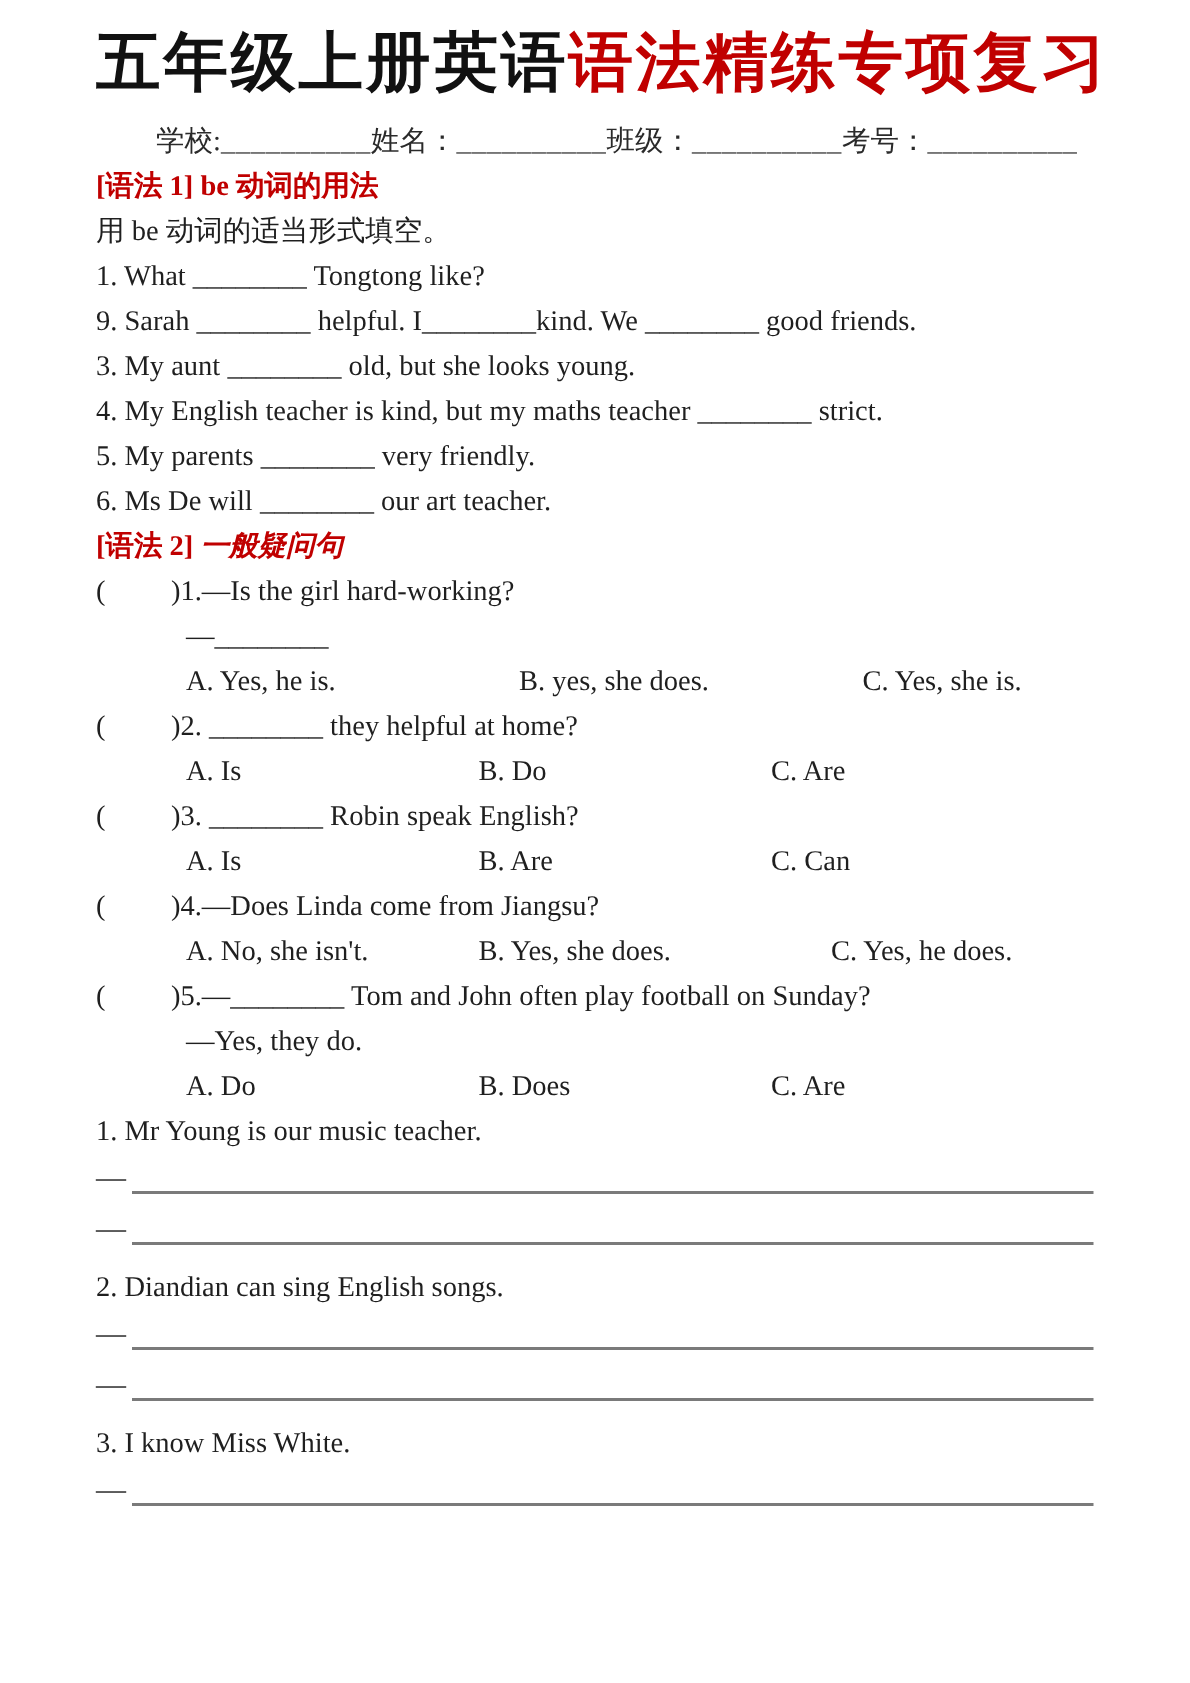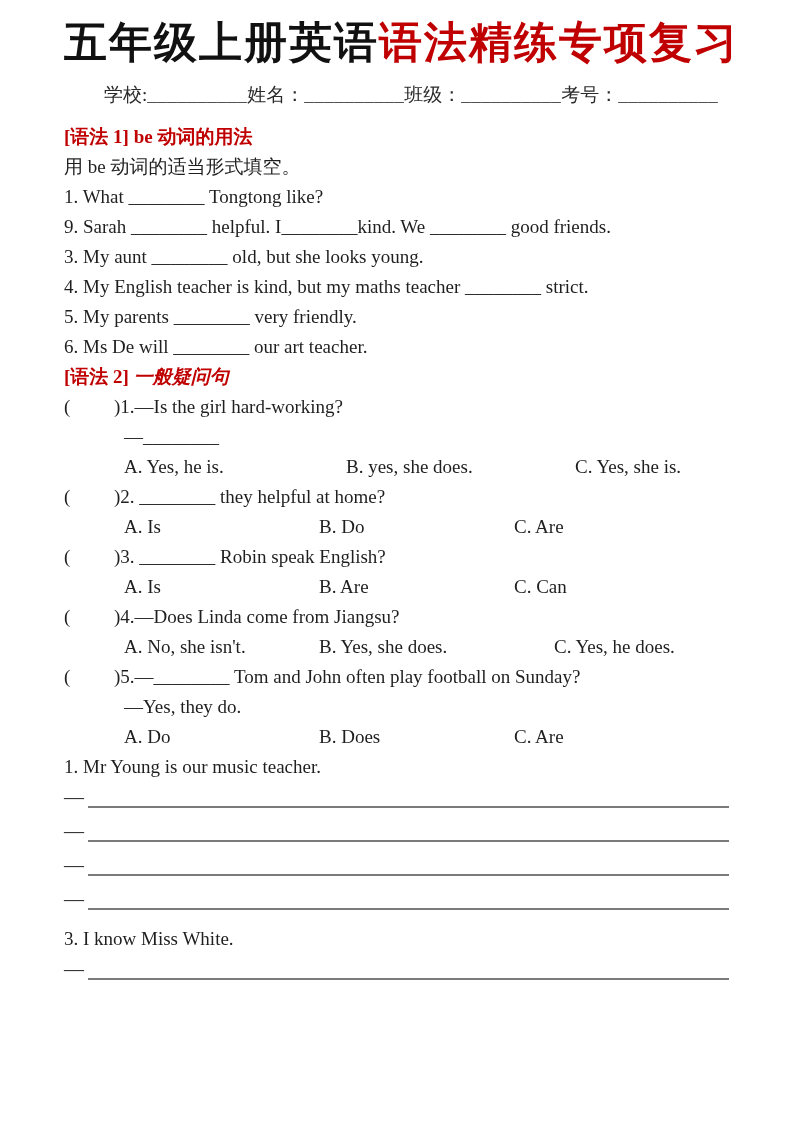--- a/index.html
+++ b/index.html
@@ -19,21 +19,21 @@
     line-height: 54px;
     white-space: nowrap;
   }
   .t-black { color: #111111; }
   .t-red   { color: #c00000; }
 
   .info-line {
     padding-left: 40px;
     font-size: 19px;
     line-height: 30px;
-    margin-bottom: 12px;
+    margin-bottom: 0;
     white-space: nowrap;
     color: #2a2a2a;
   }
   .info-blank { letter-spacing: 0.5px; color: #4a4a4a; }
 
   .line {
     font-size: 19px;
     line-height: 30px;
     min-height: 30px;
     white-space: nowrap;
@@ -118,20 +118,21 @@
   <div class="line">1. Mr Young is our music teacher.</div>
   <div class="ans-row">
       <span class="ans-dash">—</span>
       <span class="ansline"></span>
     </div>
   <div class="ans-row">
       <span class="ans-dash">—</span>
       <span class="ansline"></span>
     </div>
 
+  <div class="line" style="margin-top:6px">2. Diandian can sing English songs.</div>
   <div class="ans-row">
       <span class="ans-dash">—</span>
       <span class="ansline"></span>
     </div>
   <div class="ans-row">
       <span class="ans-dash">—</span>
       <span class="ansline"></span>
     </div>
 
   <div class="line" style="margin-top:6px">3. I know Miss White.</div>

